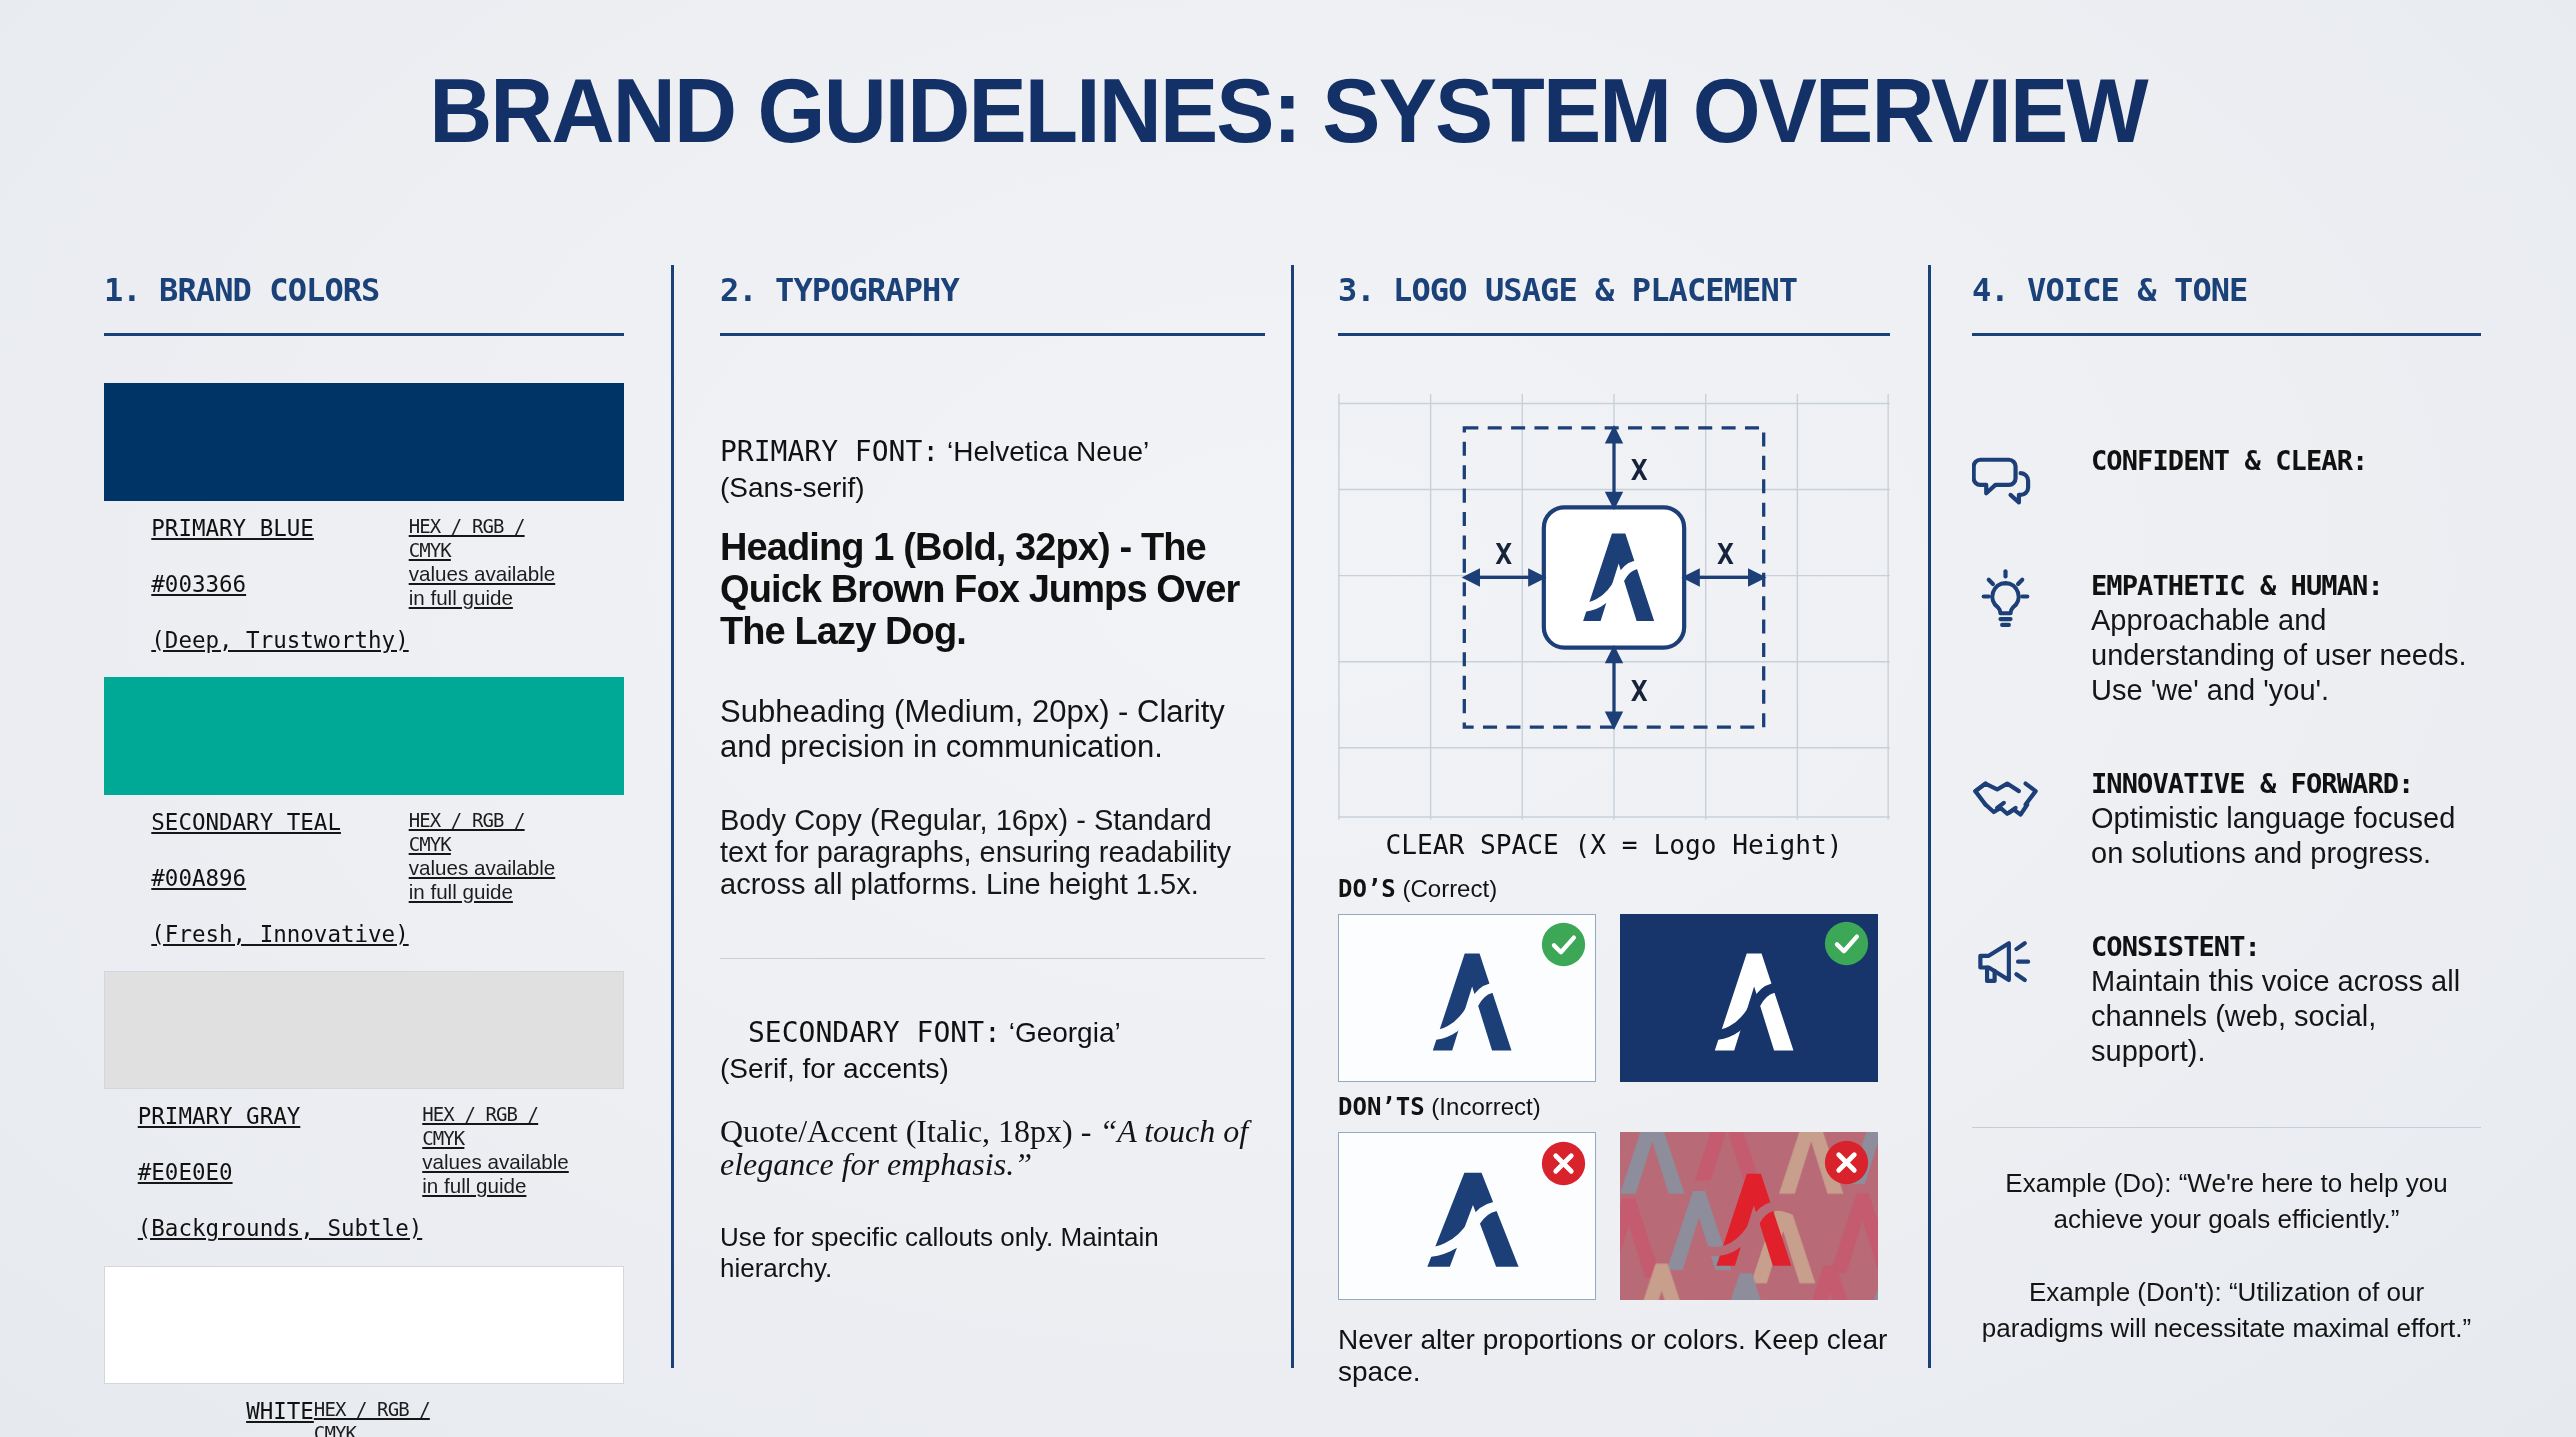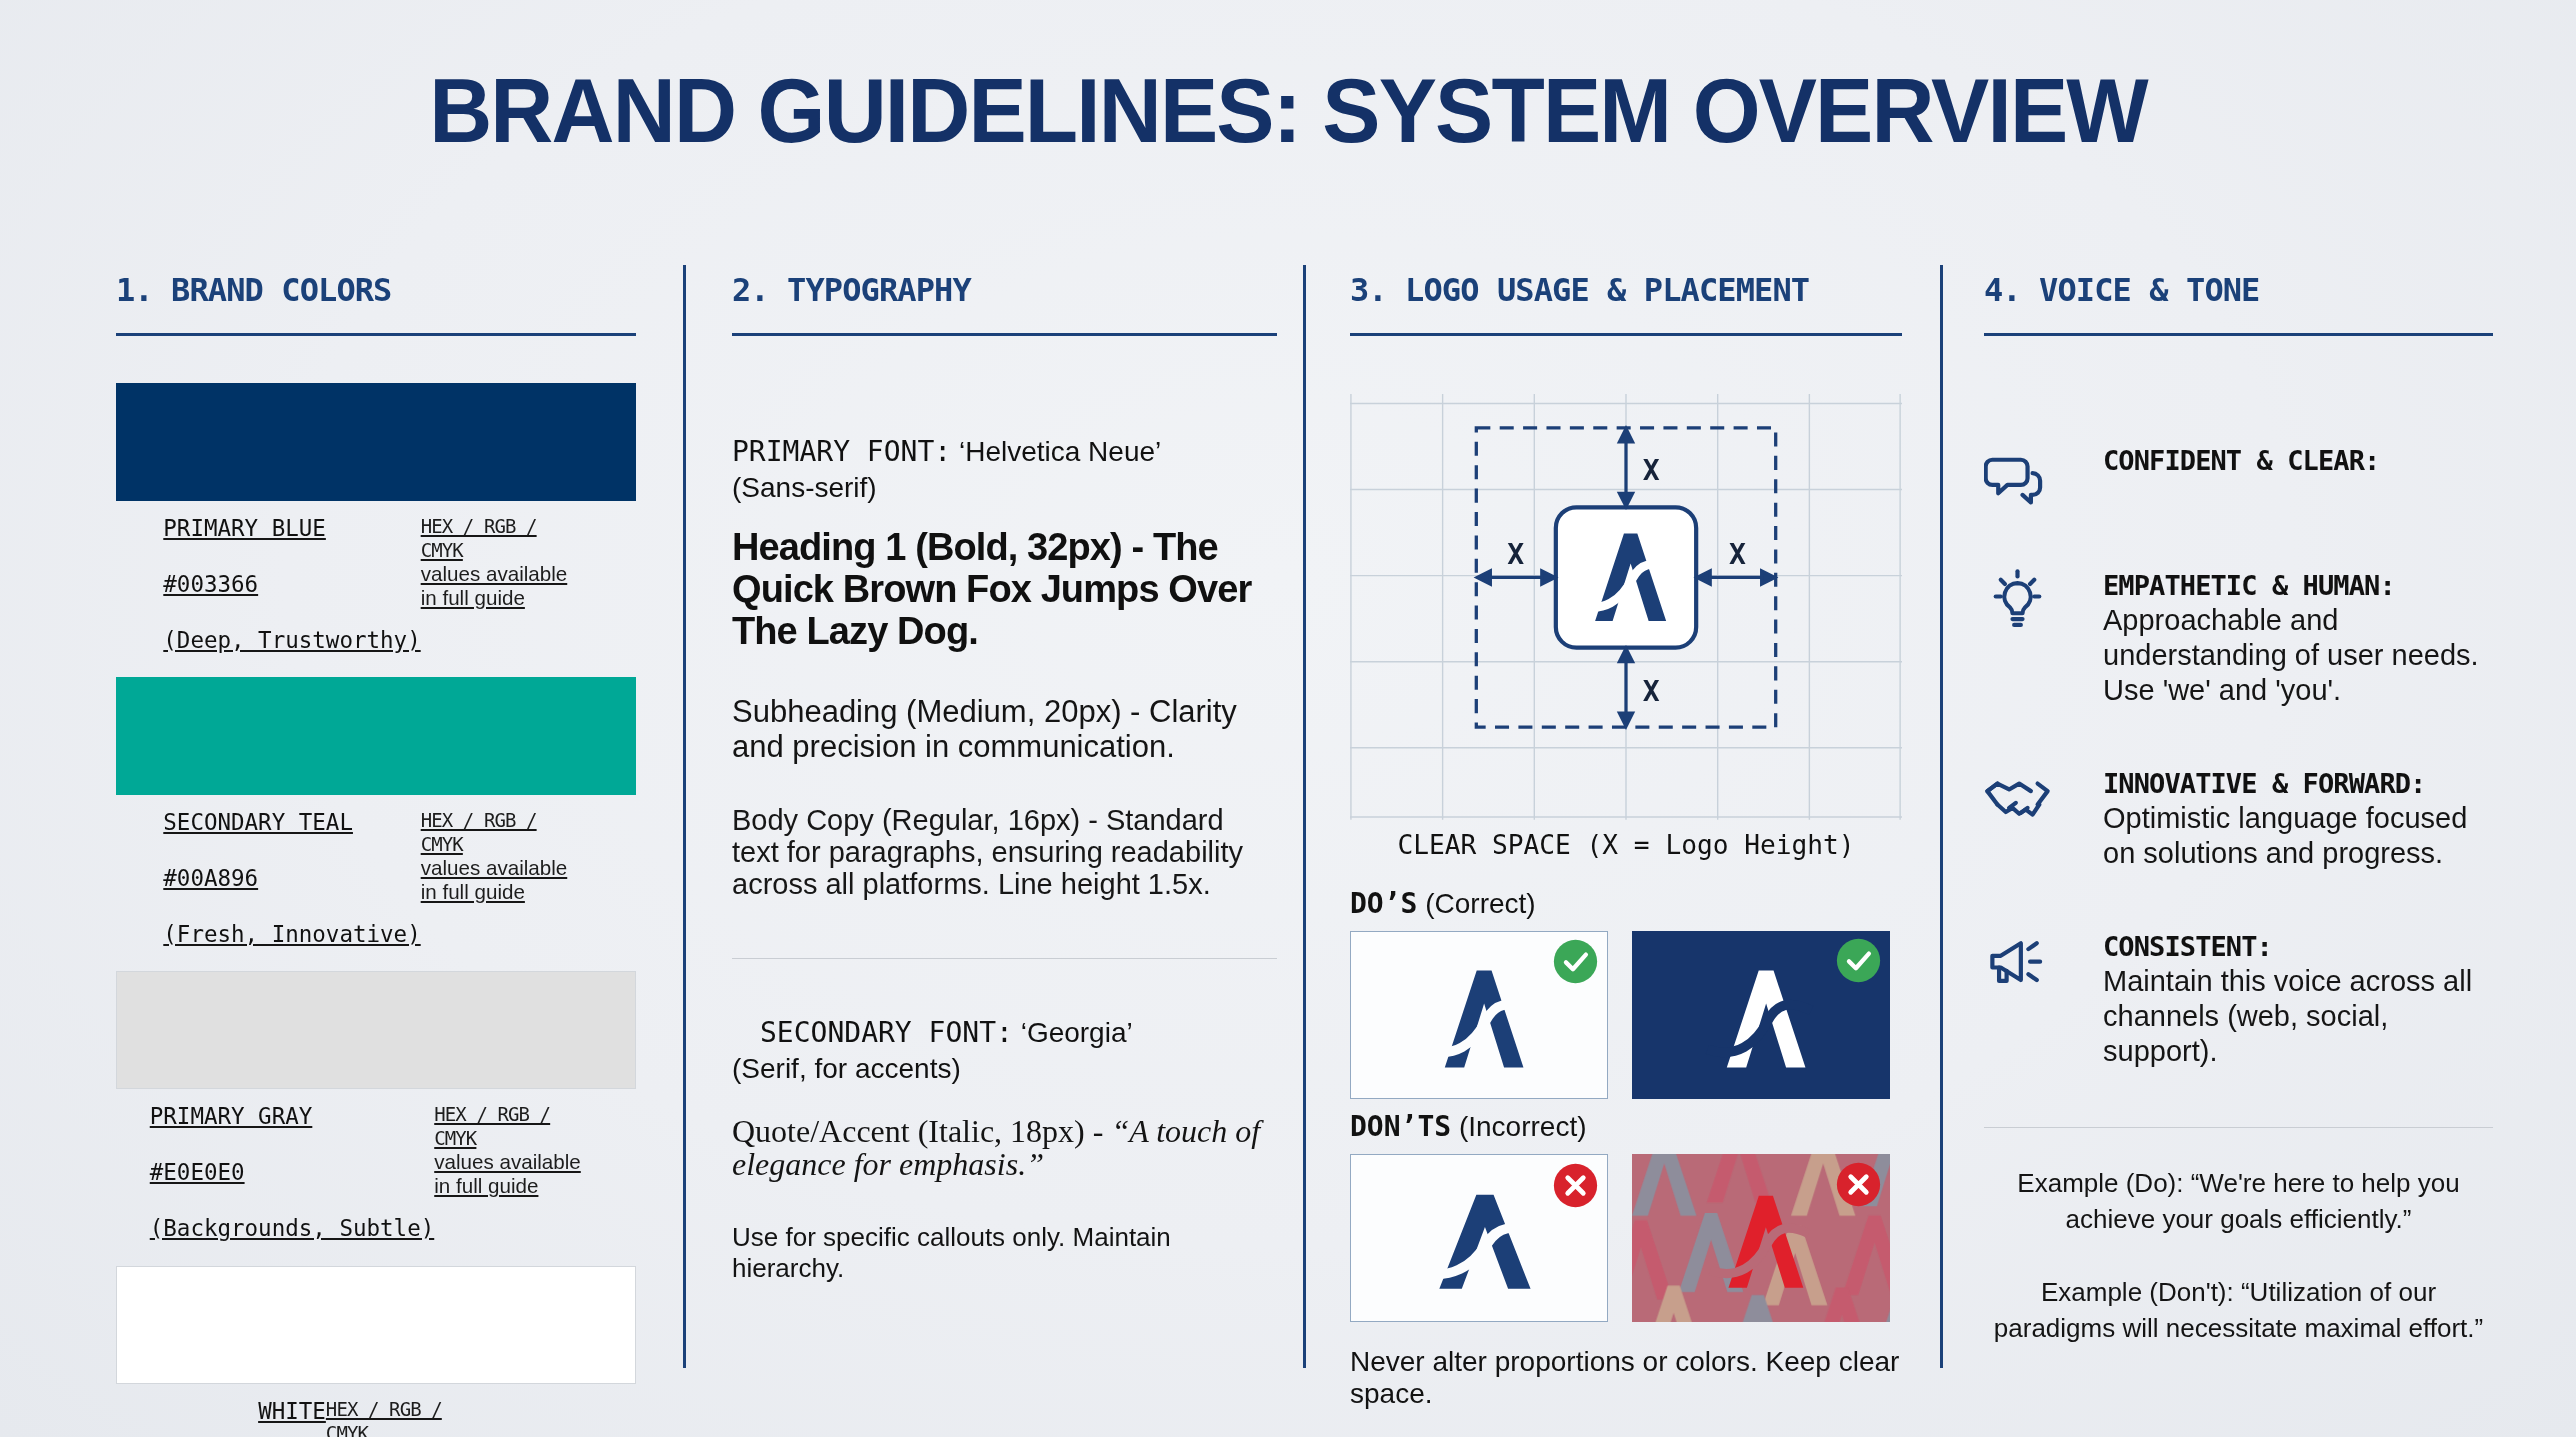--- a/index.html
+++ b/index.html
@@ -2,21 +2,21 @@
 <html style="font-size:15px"><head>
 <meta charset="utf-8">
 <style>
   html,body{margin:0;padding:0;background:#e9ecf0;}
   .page{position:relative;width:2576px;height:1438px;overflow:hidden;
         background:radial-gradient(ellipse at 50% 40%, #f1f3f6 0%, #edeff3 55%, #e6e9ee 100%);
         font-family:"Liberation Sans", sans-serif;color:#161616;}
   .title{position:absolute;top:60px;left:0;width:100%;text-align:center;margin:0;
          font-family:"Liberation Sans", sans-serif;font-weight:bold;font-size:90px;
          letter-spacing:-1.9px;color:#143167;transform:scaleX(.97);}
-  .columns{position:absolute;left:116px;top:265px;width:2378px;height:1114px;}
+  .columns{position:absolute;left:104px;top:265px;width:2378px;height:1114px;}
   .vrule{position:absolute;top:0;width:2.8px;height:1103px;background:#1b4179;}
   .col{position:absolute;top:0;display:flex;flex-direction:column;}
   .c1{left:0;width:520px;}
   .c2{left:616px;width:545px;}
   .c3{left:1234px;width:552px;}
   .c4{left:1868px;width:509px;}
   .sec-h{margin:0 0 47px 0;padding:5.6px 0 24px 0;font-family:"DejaVu Sans Mono", monospace;
          font-weight:bold;font-size:32px;letter-spacing:-0.9px;color:#1b4179;
          border-bottom:3.7px solid #1b4179;}
   
@@ -33,21 +33,21 @@
   .sample-h1{margin:20.6px 0 0 0;font-size:38px;line-height:42px;font-weight:bold;color:#101010;letter-spacing:-0.9px;}
   .sample-sub{margin:42px 0 0 0;font-size:31px;line-height:35px;font-weight:500;color:#141414;}
   .sample-body{margin:40px 0 0 0;font-size:29px;line-height:32px;color:#171717;}
   hr.light{border:none;border-top:1.9px solid #c9cdd3;width:100%;margin:58px 0 0 0;}
   .font-line.secondary{margin-top:56px;margin-left:28px;}
   .quote{margin:28px 0 0 0;font-family:"Liberation Serif", serif;font-size:32px;line-height:33px;color:#141414;}
   .quote .ital{font-style:italic;}
   .callout{margin:41px 0 0 0;font-size:26px;color:#131313;}
   
   .diagram{margin-top:11.2px;}
-  .row-label{margin:25px 0 0 0;font-family:"DejaVu Sans Mono", monospace;font-size:28px;font-weight:bold;color:#121212;}
+  .row-label{margin:13px 0 0 0;font-family:"DejaVu Sans Mono", monospace;font-size:24px;font-weight:bold;color:#121212;}
   .row-label .sans{font-family:"Liberation Sans", sans-serif;font-weight:normal;}
   .tile-row{display:flex;gap:24px;margin-top:11.2px;}
   .tile{position:relative;width:258px;height:168px;display:flex;align-items:center;justify-content:center;box-sizing:border-box;}
   .tile.light{background:#fcfdfe;border:1.9px solid #93a9c2;}
   .tile.dark{background:#17356b;}
   .badge{position:absolute;top:7.5px;right:9.4px;width:45px;height:45px;}
   .donts-caption{margin:24px 0 0 0;font-size:28px;color:#121212;}
   .donts-row{margin-top:11.2px;}
   .stretched{transform:scale(1.16,.97);}
   

